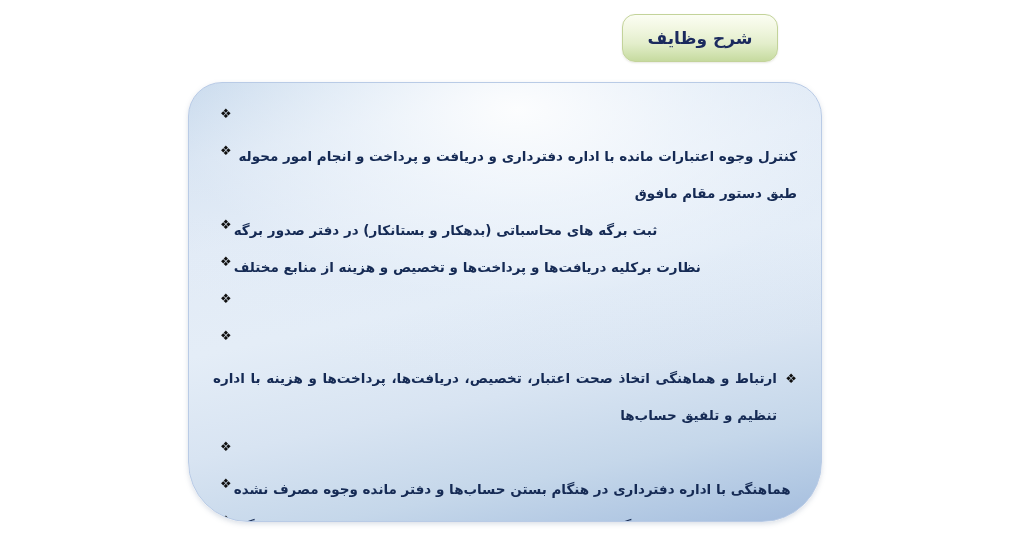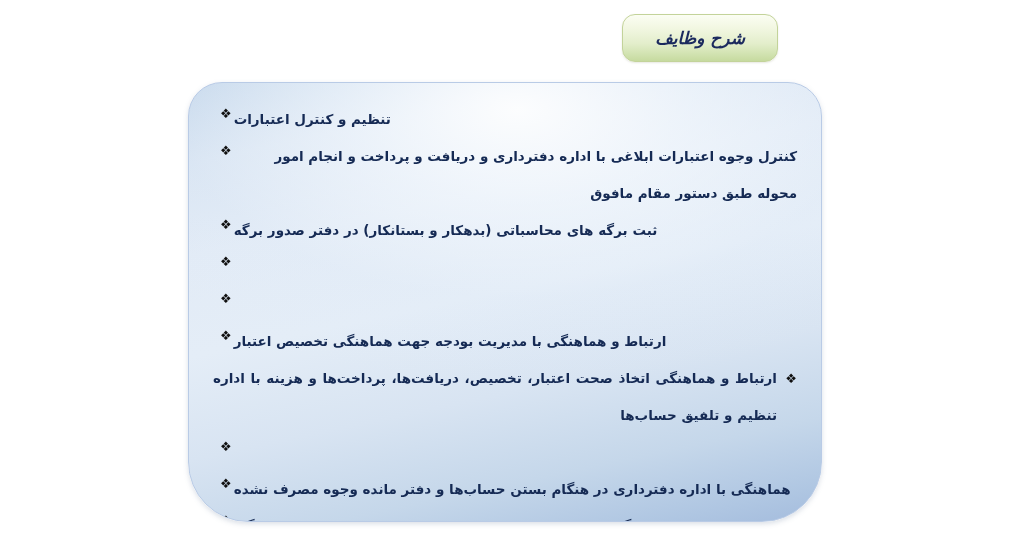--- a/index.html
+++ b/index.html
@@ -35,21 +35,20 @@
     background: linear-gradient(to bottom,
                 #fbfdf3 0%,
                 #f2f7e2 28%,
                 #e3eecb 62%,
                 #cfe1ad 88%,
                 #c6da9f 100%);
     box-shadow: 0 1px 2px rgba(120,130,90,0.18);
     display: flex;
     align-items: center;
     justify-content: center;
-    font-style: italic;
   }
   .title-badge-text {
     font-size: 17px;
     font-weight: bold;
     color: #1b2a5e;
     letter-spacing: 0.5px;
     direction: rtl;
     white-space: nowrap;
   }
 
@@ -149,39 +148,38 @@
 <div class="slide-canvas">
 
   <div class="title-badge">
     <span class="title-badge-text">شرح وظایف</span>
   </div>
 
   <div class="tasks-panel">
     <ul class="tasks-list">
         <li class="task-item">
           <span class="task-bullet">❖</span>
-          <span class="task-text">تنظیم و کنترل اعتبارات</span>
         </li>
         <li class="task-item">
           <span class="task-bullet">❖</span>
-          <span class="task-text">کنترل وجوه اعتبارات ابلاغی با اداره دفترداری و دریافت و پرداخت و انجام امور محوله طبق دستور مقام مافوق</span>
+          <span class="task-text">کنترل وجوه اعتبارات مانده با اداره دفترداری و دریافت و پرداخت و انجام امور محوله طبق دستور مقام مافوق</span>
         </li>
         <li class="task-item">
           <span class="task-bullet">❖</span>
           <span class="task-text">ثبت برگه های محاسباتی (بدهکار و بستانکار) در دفتر صدور برگه</span>
         </li>
         <li class="task-item">
           <span class="task-bullet">❖</span>
+          <span class="task-text">نظارت برکلیه دریافت‌ها و پرداخت‌ها و تخصیص و هزینه از منابع مختلف</span>
         </li>
         <li class="task-item">
           <span class="task-bullet">❖</span>
         </li>
         <li class="task-item">
           <span class="task-bullet">❖</span>
-          <span class="task-text">ارتباط و هماهنگی با مدیریت بودجه جهت هماهنگی تخصیص اعتبار</span>
         </li>
         <li class="task-item task-item--justified">
           <span class="task-bullet">❖</span>
           <span class="task-text">ارتباط و هماهنگی اتخاذ صحت اعتبار، تخصیص، دریافت‌ها، پرداخت‌ها و هزینه با اداره تنظیم و تلفیق حساب‌ها</span>
         </li>
         <li class="task-item">
           <span class="task-bullet">❖</span>
         </li>
         <li class="task-item">
           <span class="task-bullet">❖</span>

